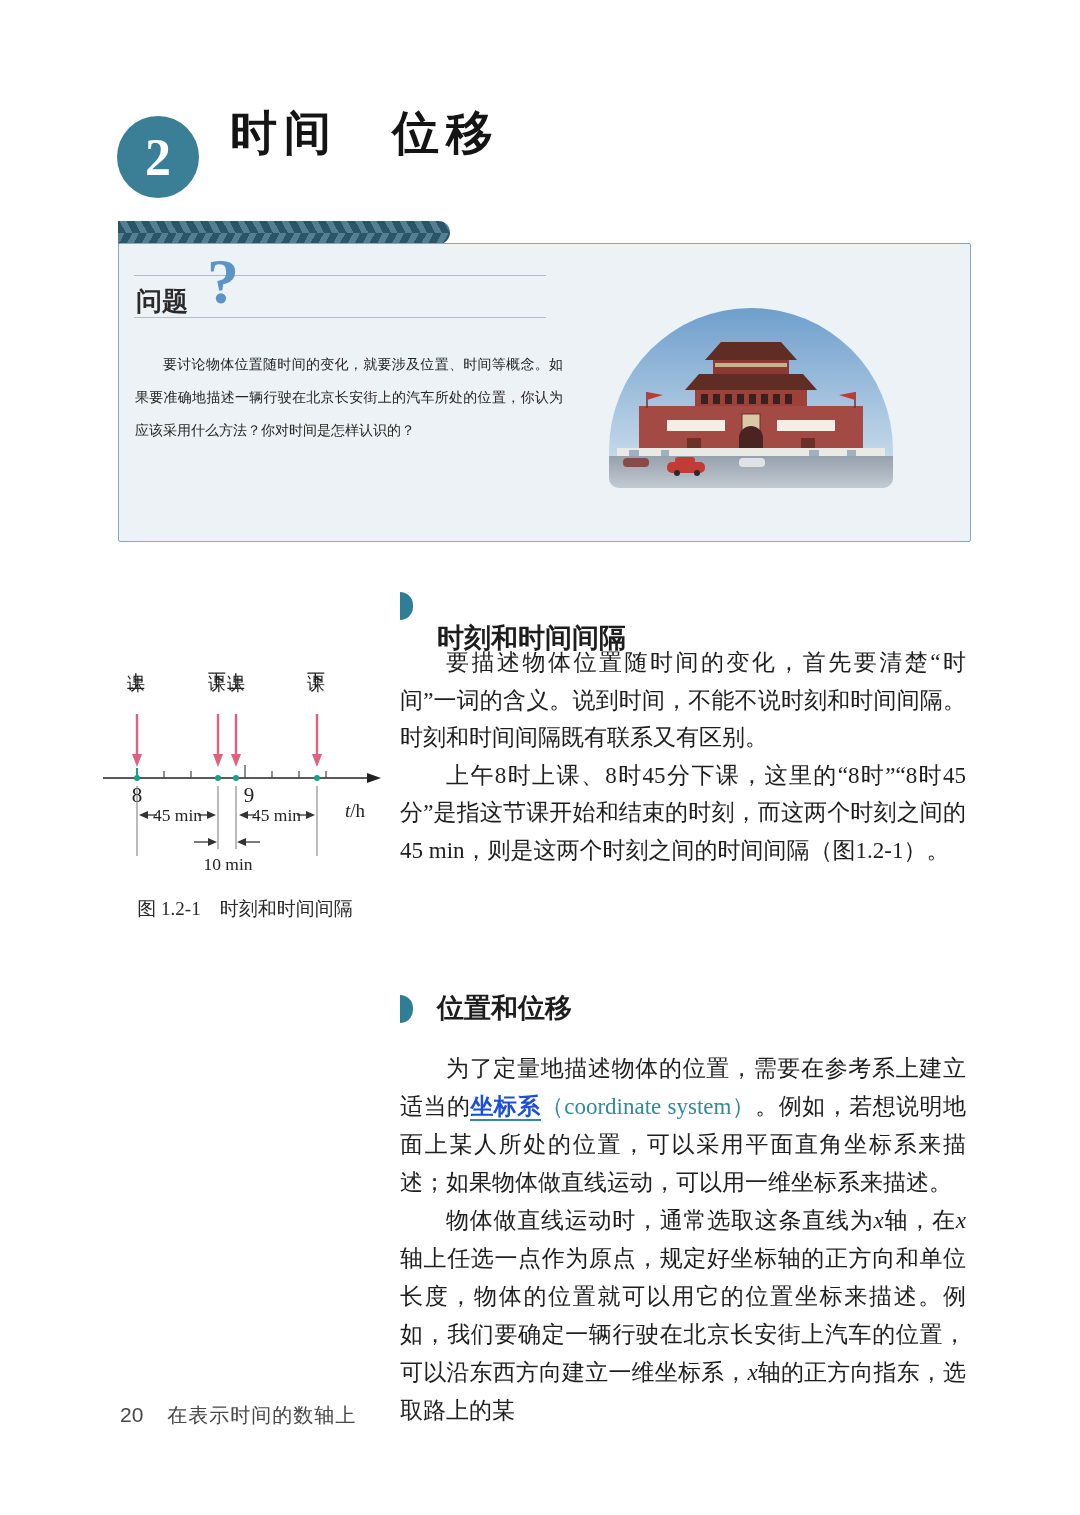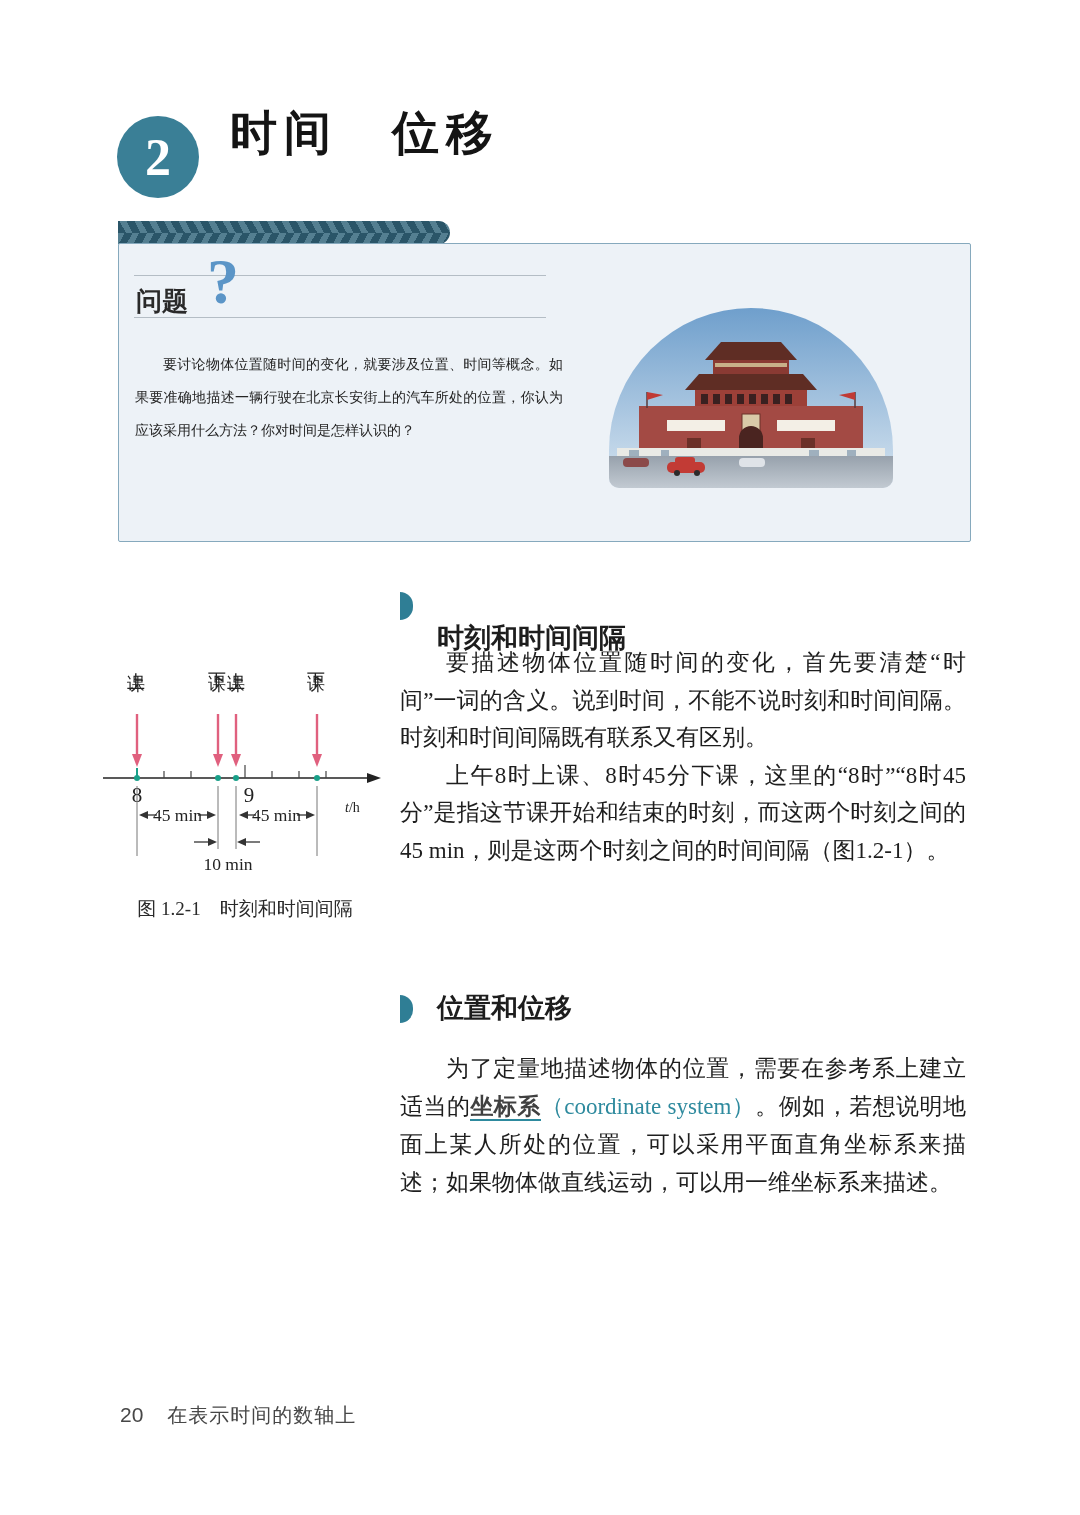--- a/index.html
+++ b/index.html
@@ -71,33 +71,33 @@
   .section-heading {
     position:absolute; left:437px;
     font-family:"Liberation Sans", sans-serif; font-weight:700;
     font-size:27px; color:#1d1d1d;
   }
   .body-col {
     position:absolute; left:400px; width:566px;
     font-size:23px; line-height:37.5px; text-align:justify; color:#1e1e1e;
   }
   .body-col p { margin:0; text-indent:2em; }
-  .term-cn { color:#404040; font-weight:700; border-bottom:2px solid #2e8a9e;margin-top:24px; }
+  .term-cn { color:#1d4ed8; font-weight:700; border-bottom:2px solid #2e8a9e;margin-top:24px; }
   .term-en { color:#2e8a9e; }
   .seg-i { font-style:italic; }
   
   .figure-wrap { position:absolute; left:95px; top:658px; width:300px; height:275px; }
   .event-label {
     position:absolute; top:0; width:22px; height:56px;
     writing-mode:vertical-rl; text-orientation:upright;
     font-size:18px; letter-spacing:2px; color:#222; text-align:left;
   }
   .timeline-svg { position:absolute; left:0; top:52px; }
   .axis-unit {
-    position:absolute; left:250px; top:142px; font-size:14px; color:#222;
+    position:absolute; left:250px; top:142px; font-size:19px; color:#222;
   }
   .fig-caption {
     position:absolute; left:0; top:238px; width:300px; text-align:center;
     font-size:19px; color:#2a2a2a;
   }
   
   .footer {
     position:absolute; left:120px; top:1402px;
     font-family:"Liberation Sans", sans-serif; color:#474747;
   }
@@ -274,19 +274,20 @@
 
     <div class="axis-unit"><span class="seg-i">t</span><span>/h</span></div>
     <div class="fig-caption">图 1.2-1　时刻和时间间隔</div>
   </div>
 
   <div class="section-marker" style="left:400px; top:995px;"></div>
   <div class="section-heading" style="top:990px;font-family:Liberation Serif, serif;">位置和位移</div>
 
   <div class="body-col" style="top:1050px; line-height:38px;">
     <p><span>为了定量地描述物体的位置，需要在参考系上建立适当的</span><span class="term-cn">坐标系</span><span class="term-en">（coordinate system）</span><span>。例如，若想说明地面上某人所处的位置，可以采用平面直角坐标系来描述；如果物体做直线运动，可以用一维坐标系来描述。</span></p>
+    <p><span>物体做直线运动时，通常选取这条直线为</span><span class="seg-i">x</span><span>轴，在</span><span class="seg-i">x</span><span>轴上任选一点作为原点，规定好坐标轴的正方向和单位长度，物体的位置就可以用它的位置坐标来描述。例如，我们要确定一辆行驶在北京长安街上汽车的位置，可以沿东西方向建立一维坐标系，</span><span class="seg-i">x</span><span>轴的正方向指东，选取路上的某</span></p>
   </div>
 
   <div class="footer">
     <span class="pg">20</span><span class="bk">在表示时间的数轴上</span>
   </div>
 
 </div>
 
 </body></html>

